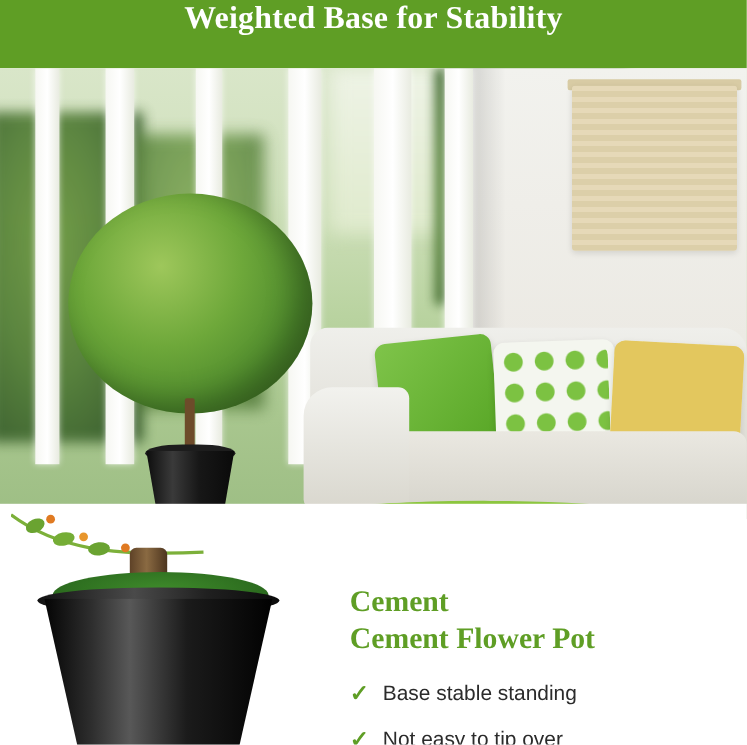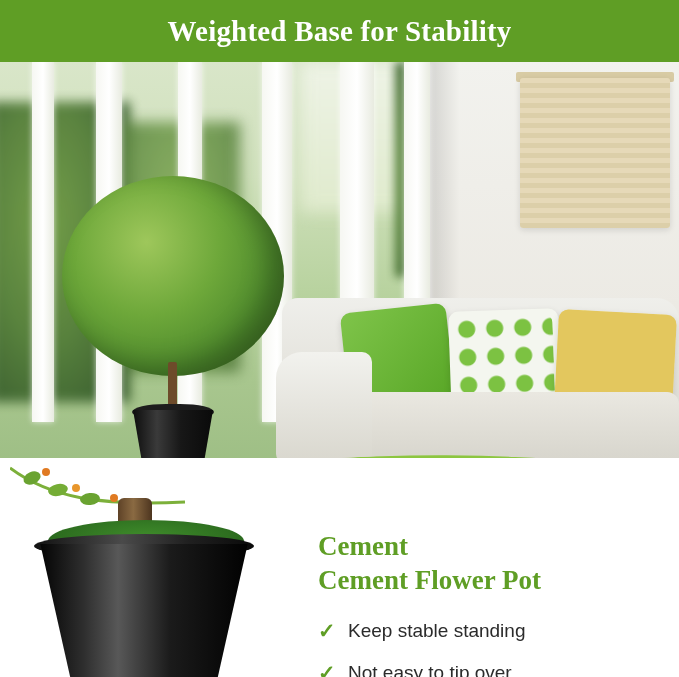--- a/index.html
+++ b/index.html
@@ -1,21 +1,21 @@
 <!DOCTYPE html>
 <html><head>
 <meta charset="utf-8">
 <style>
   html,body{margin:0;padding:0;background:#fff;}
   body{width:679px;height:677px;font-family:"Liberation Sans",sans-serif;overflow:hidden;}
   .page{position:relative;width:679px;height:677px;background:#ffffff;overflow:hidden;}
 
   
   .header{position:absolute;left:0;top:0;width:679px;height:62px;background:#5f9e25;
-          display:flex;align-items:center;justify-content:center;}
+          display:flex;align-items:flex-start;justify-content:center;}
   .header-title{font-family:"Liberation Serif",serif;font-weight:bold;font-size:29px;
                 color:#ffffff;letter-spacing:.2px;white-space:nowrap;}
 
   
   .scene{position:absolute;left:0;top:62px;width:679px;height:410px;overflow:hidden;}
 
   
   .bg-outdoor{position:absolute;left:0;top:0;width:679px;height:410px;
     background:linear-gradient(180deg,#d9e6c9 0%,#cfe0bb 28%,#b9d3a0 55%,#a8c68e 78%,#9dbe84 100%);}
   .foliage-l{position:absolute;left:-10px;top:40px;width:140px;height:300px;
@@ -200,21 +200,21 @@
     </div>
 
     <div class="txt-block">
       <div class="headline">
         <div>Cement</div>
         <div>Cement Flower Pot</div>
       </div>
       <div class="bullets">
         <div class="bullet">
           <span class="check">✓</span>
-          <span class="bullet-text">Keep stable standing</span>
+          <span class="bullet-text">Base stable standing</span>
         </div>
         <div class="bullet">
           <span class="check">✓</span>
           <span class="bullet-text">Not easy to tip over</span>
         </div>
       </div>
     </div>
 
   </div>
 </div>

